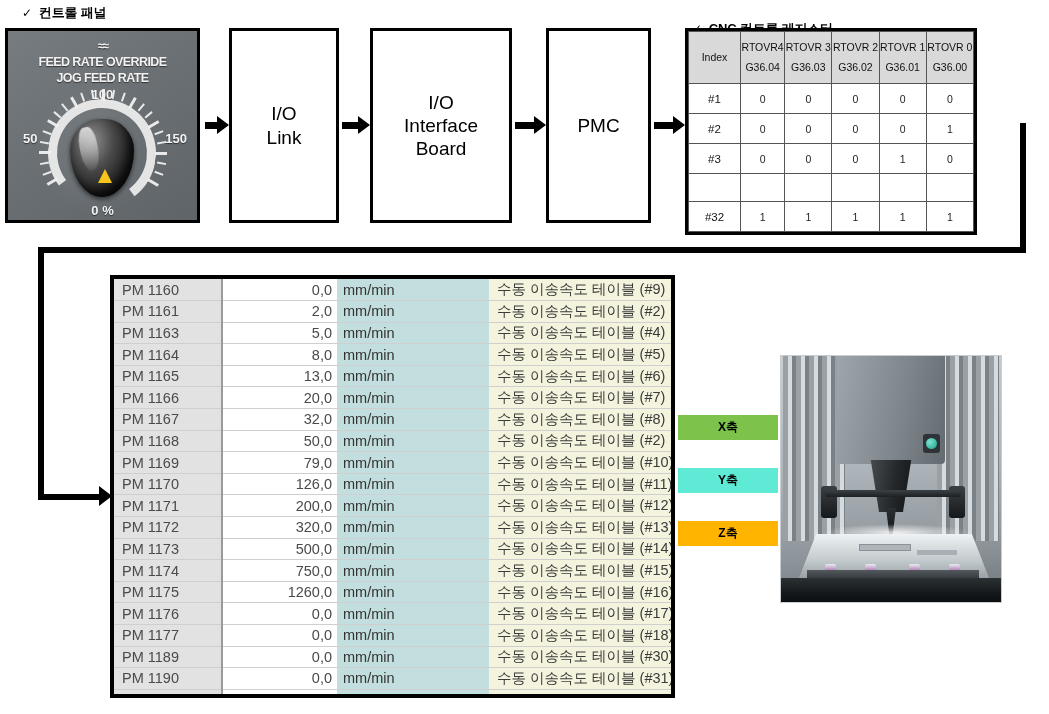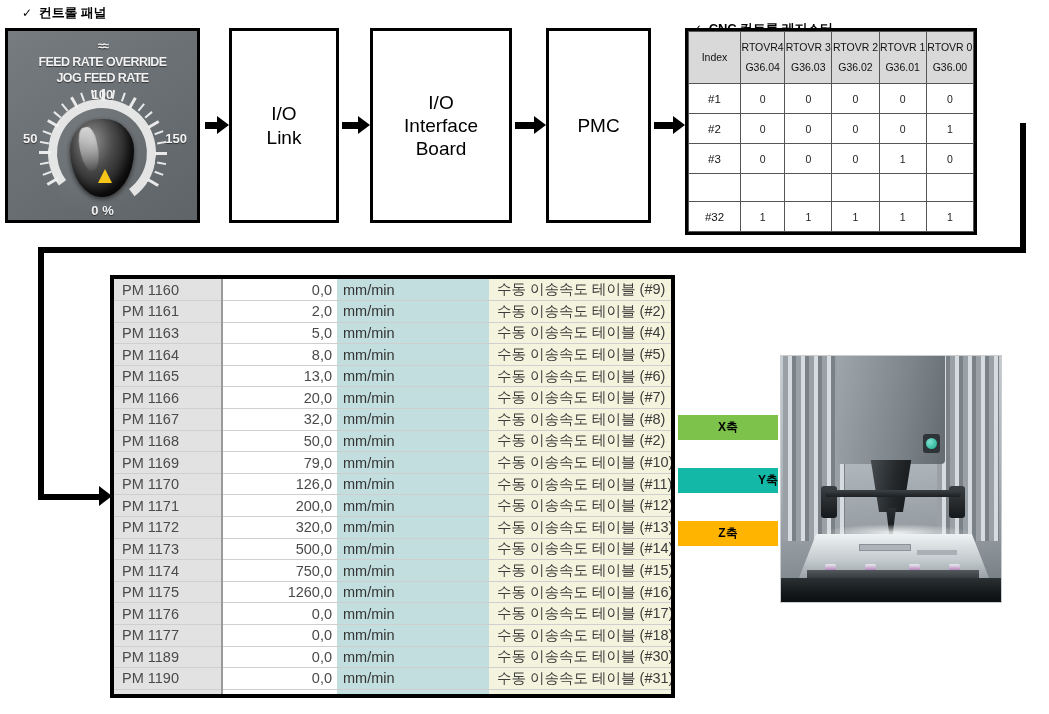--- a/index.html
+++ b/index.html
@@ -571,21 +571,21 @@
             <td class="pm-unit">mm/min</td>
             <td class="pm-desc">수동 이송속도 테이블 (#32)</td>
           </tr>
         </tbody>
     </table>
   </div>
 
   <div class="axis-chip" id="axis-x" style="background: rgb(125, 194, 75);">
     <span>X축</span>
   </div>
-  <div class="axis-chip" id="axis-y" style="background: #14b8a6; justify-content: flex-end;">
+  <div class="axis-chip" id="axis-y" style="background: #5eead4;">
     <span>Y축</span>
   </div>
   <div class="axis-chip" id="axis-z" style="background: rgb(255, 180, 0);">
     <span>Z축</span>
   </div>
 
   <div id="machine-photo">
     <div class="mp mp-bg"></div>
     <div class="mp mp-col-l"></div>
     <div class="mp mp-col-r"></div>

